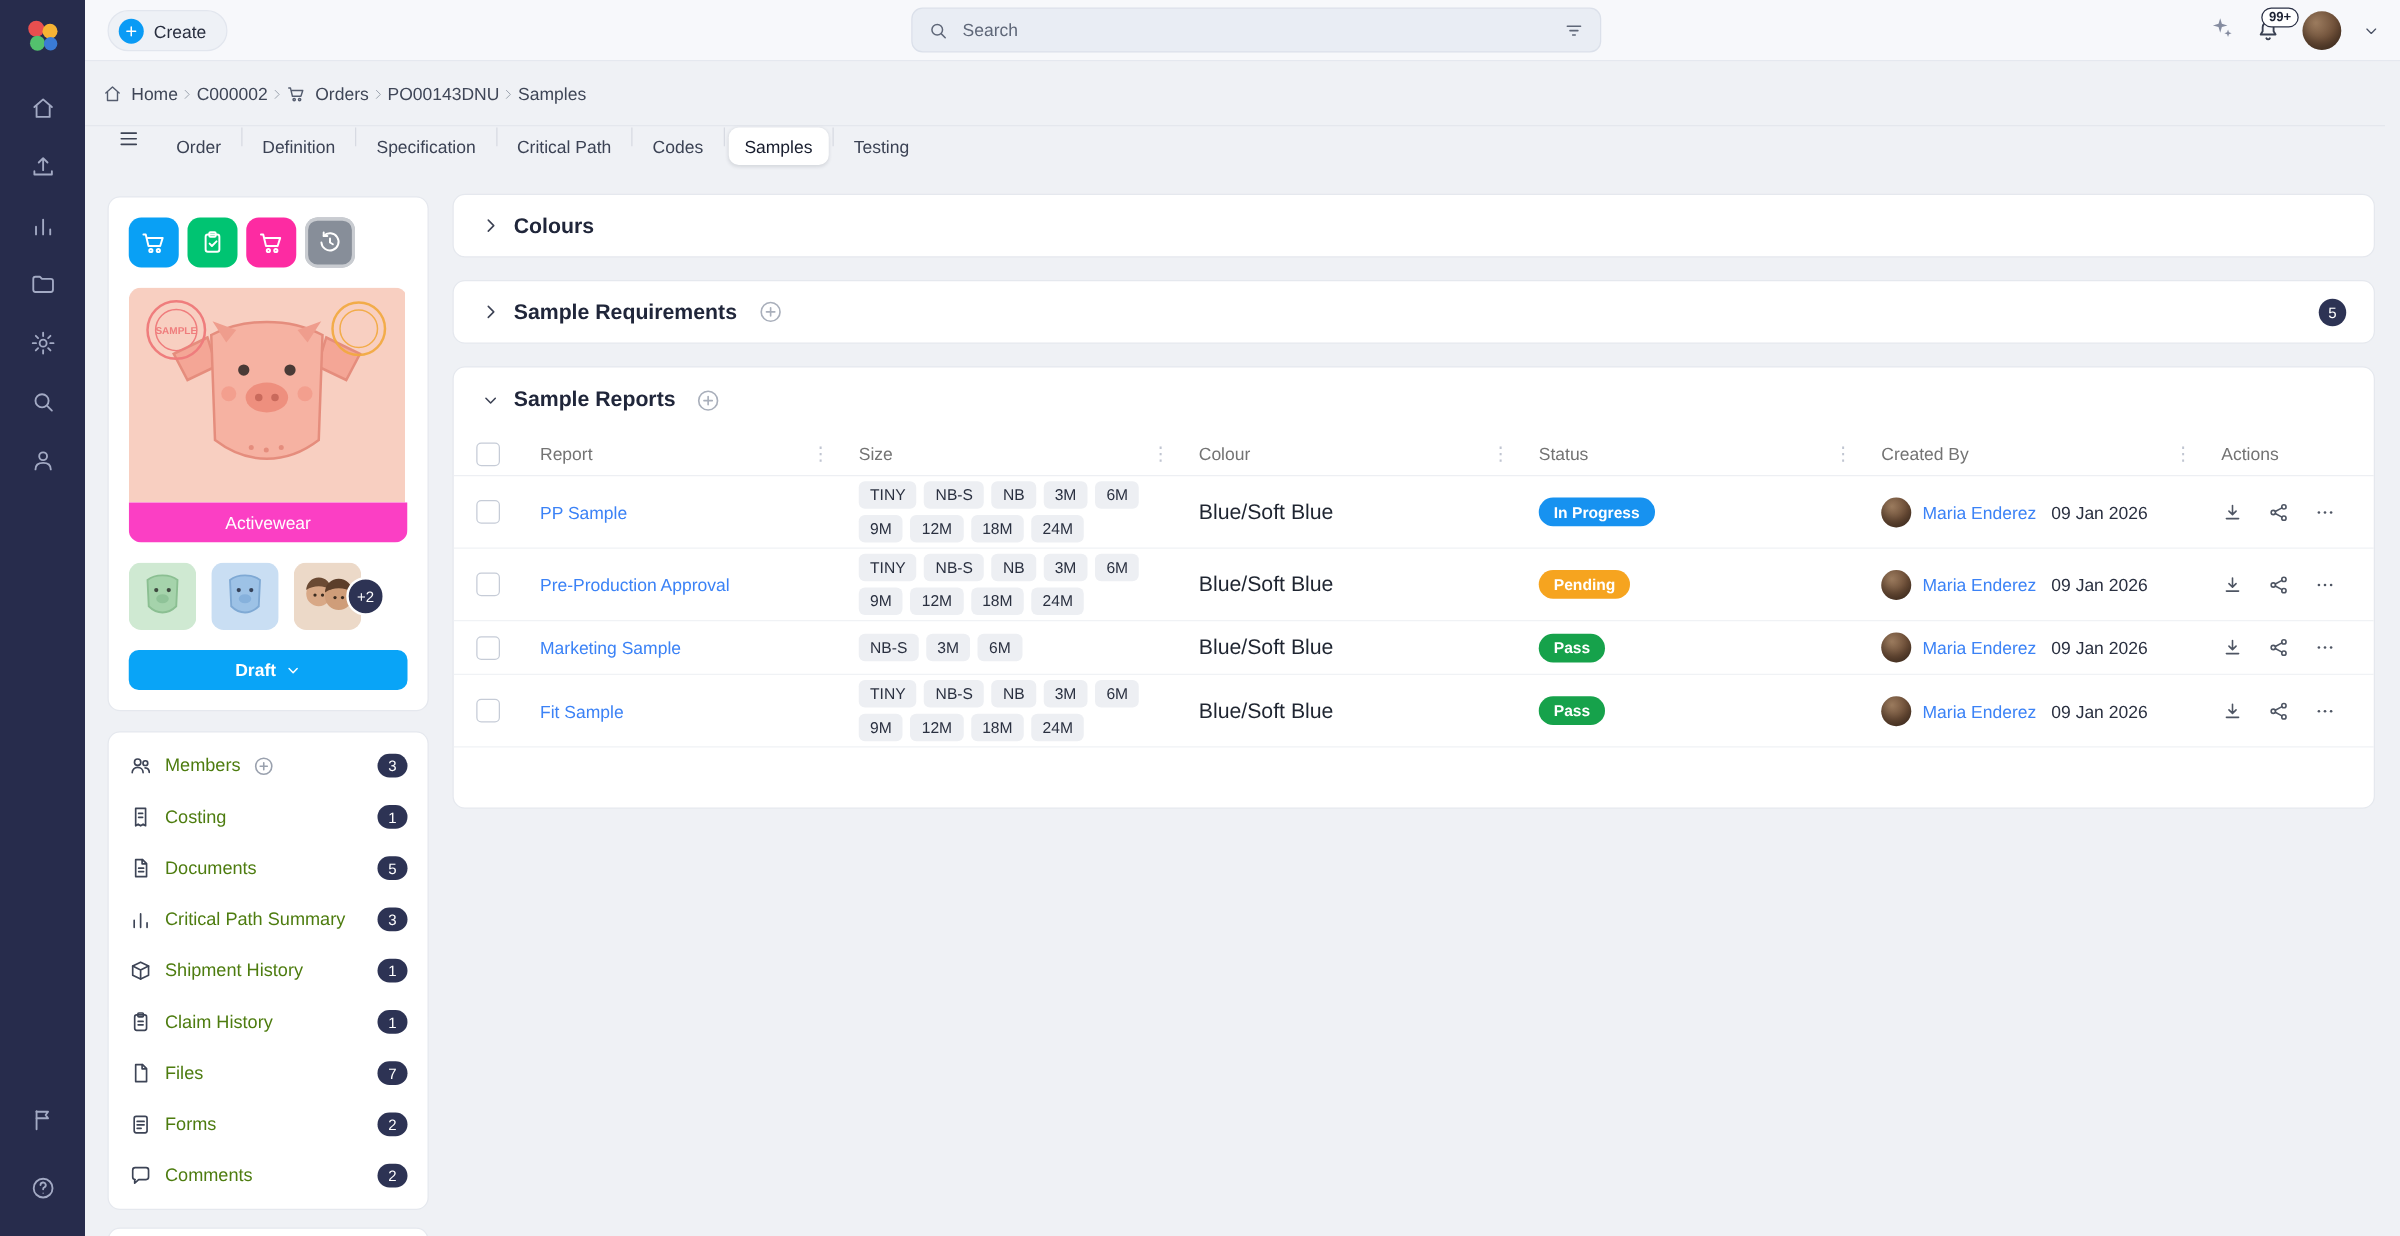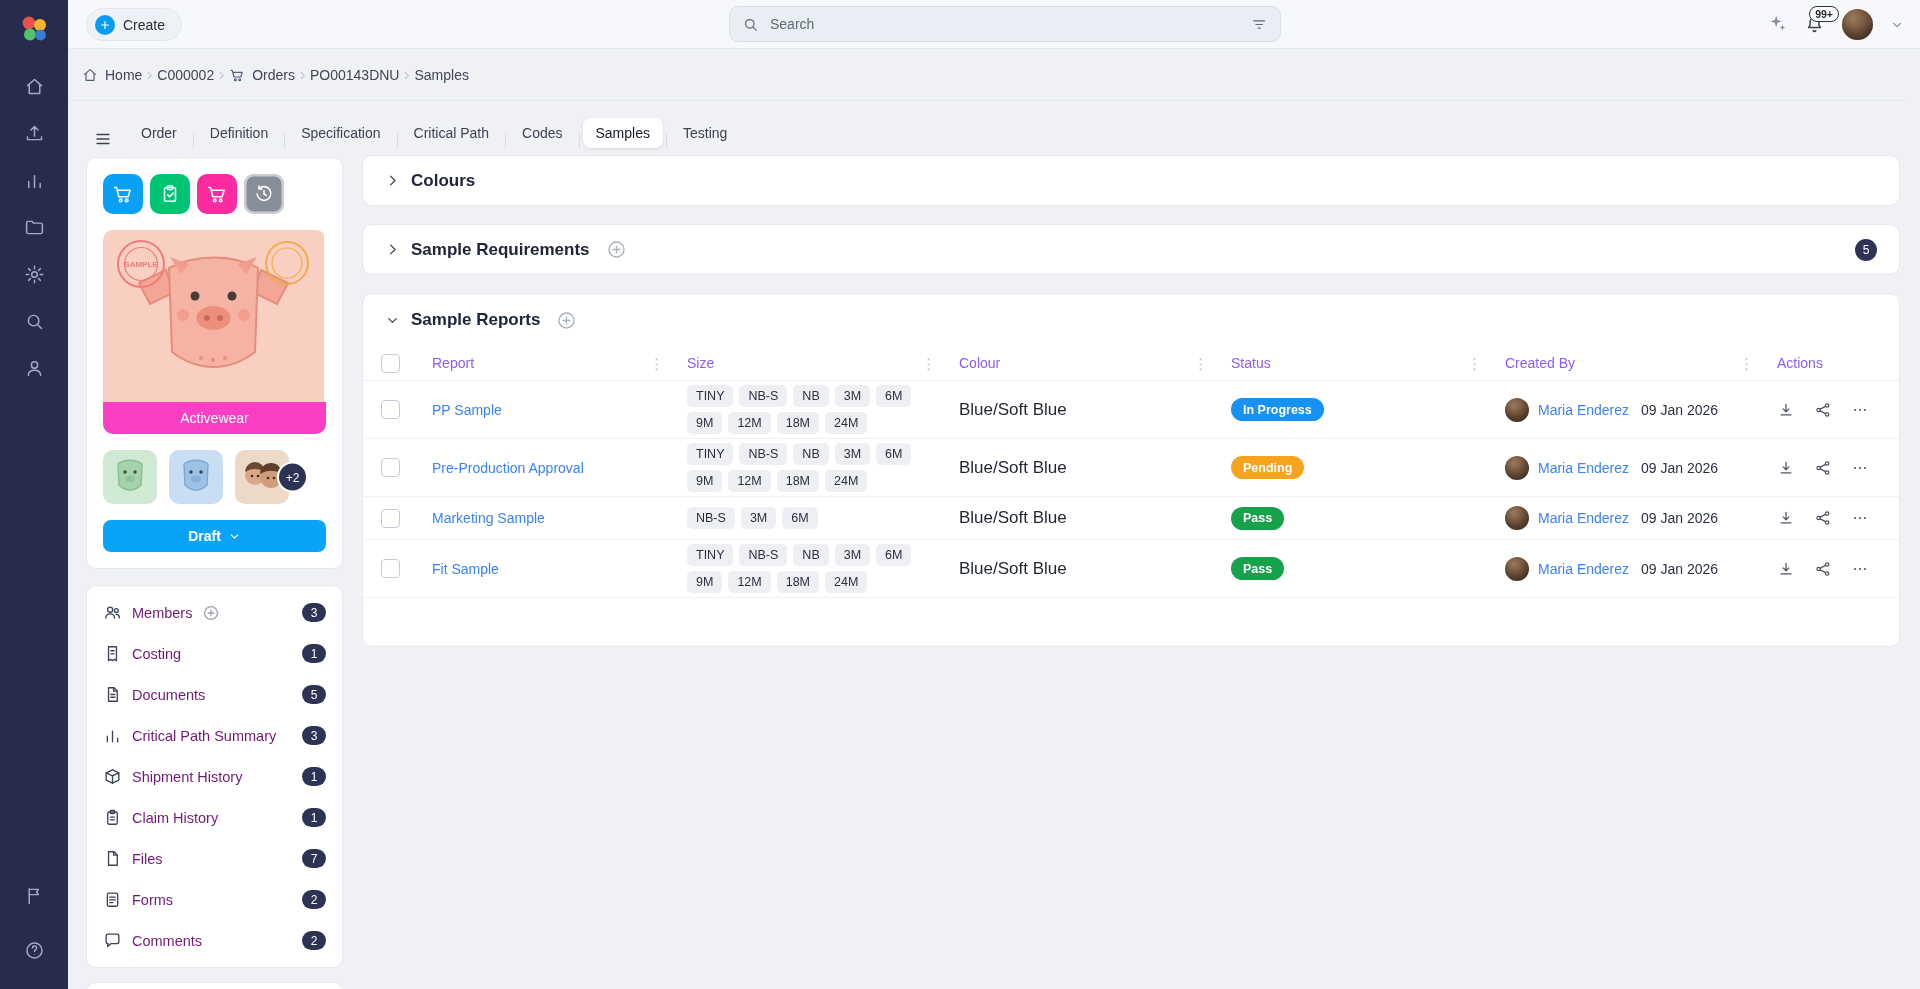--- a/index.html
+++ b/index.html
@@ -41,21 +41,21 @@
   .tb-chev{color:#4a5164;}.tb-chev svg{width:14px;height:14px;}
 
   
   .crumbs{position:absolute;left:56px;top:50px;width:1852px;height:51px;border-bottom:1px solid #e4e7ed;
           display:flex;align-items:center;padding-left:26px;box-sizing:border-box;gap:2px;}
   .crumb{display:flex;align-items:center;gap:7px;font-size:14px;color:#3f4657;}
   .crumb .cic{color:#545c6e;}.crumb .cic svg{width:16px;height:16px;}
   .csep{color:#9aa1ad;}.csep svg{width:11px;height:11px;}
 
   
-  .tabsbar{position:absolute;left:68px;top:102px;width:1852px;height:46px;display:flex;align-items:flex-end;
+  .tabsbar{position:absolute;left:68px;top:102px;width:1852px;height:46px;display:flex;align-items:flex-start;
            padding-left:26px;box-sizing:border-box;}
   .hamb{color:#3c4354;margin-right:16px;}.hamb svg{width:18px;height:18px;}
   .tab{font-size:14px;color:#3b4254;padding:7px 13px;border-radius:8px;white-space:nowrap;}
   .tab.active{background:#fff;color:#161b2c;font-weight:500;box-shadow:0 1px 3px rgba(25,30,50,.12);}
   .tab-sep{width:1px;height:15px;background:#d7dae2;margin:0 3px;}
 
   
   .card{background:#fff;border:1px solid #e5e8ee;border-radius:10px;box-sizing:border-box;}
 
   
@@ -73,21 +73,21 @@
   .thumb{width:54px;height:54px;border-radius:10px;overflow:hidden;}
   .more-badge{position:absolute;left:174px;top:50%;transform:translateY(-50%);width:27px;height:27px;border-radius:50%;
               background:#2d3354;color:#fff;border:2.5px solid #fff;font-size:12px;display:flex;align-items:center;justify-content:center;box-sizing:content-box;}
   .draft-btn{margin-top:16px;height:32px;width:100%;background:#09a4f7;border:none;border-radius:8px;color:#fff;
              font-size:14px;font-weight:700;display:flex;align-items:center;justify-content:center;gap:7px;font-family:"Liberation Sans",sans-serif;}
   .draft-btn svg{width:13px;height:13px;stroke-width:2.2;}
 
   .menu-card{margin-top:16px;padding:6px 0;}
   .sm-row{height:41px;display:flex;align-items:center;padding:0 16px;gap:10px;}
   .sm-ic{color:#3d4456;flex:none;}.sm-ic svg{width:19px;height:19px;}
-  .sm-label{font-size:14.5px;color:#701a75;white-space:nowrap;}
+  .sm-label{font-size:14.5px;color:#4d7c0f;white-space:nowrap;}
   .sm-add{color:#9aa1ae;display:flex;}.sm-add svg{width:18px;height:18px;}
   .sm-count{margin-left:auto;background:#2d3354;color:#fff;font-size:12px;min-width:24px;height:19px;border-radius:10px;
             display:flex;align-items:center;justify-content:center;padding:0 7px;box-sizing:border-box;}
   .sliver{margin-top:14px;height:40px;}
 
   
   .maincol{position:absolute;left:362px;top:155px;width:1538px;}
   .section{margin-bottom:18px;}
   .sec-head{height:49px;display:flex;align-items:center;padding:0 22px;gap:11px;}
   .chev{color:#3c4254;display:flex;}.chev svg{width:15px;height:15px;stroke-width:2;}
@@ -101,21 +101,21 @@
   .sec-head.reports-head{height:52px;}
   .thead,.trow{display:flex;align-items:center;}
   .thead{height:34px;border-bottom:1px solid #edeff3;}
   .trow{height:42px;border-bottom:1px solid #f0f2f5;}
   .trow.tall{height:57px;}
   .cell{display:flex;align-items:center;box-sizing:border-box;padding-left:14px;}
   .c-check{width:55px;justify-content:center;padding-left:0;}
   .c-report{width:255px;}.c-size{width:272px;gap:24px;}.c-colour{width:272px;}.c-status{width:274px;}.c-created{width:272px;}
   .c-actions{flex:1;}
   .cb{width:17px;height:17px;border:1.5px solid #c6ccd7;border-radius:4px;background:#fff;flex:none;}
-  .hlabel{font-size:14px;color:#8b5cf6;}
+  .hlabel{font-size:14px;color:#737373;}
   .dots{margin-left:auto;margin-right:9px;color:#c0c5d1;font-size:15px;line-height:1;}
   .rep-link,.name-link{color:#3b82f6;font-size:14px;text-decoration:none;}
   .chip-wrap{display:flex;flex-direction:column;}
   .chip-line{display:flex;gap:6px;margin:2.5px 0;}
   .chip{background:#edeff3;border-radius:5px;height:22px;display:inline-flex;align-items:center;padding:0 9px;font-size:12.5px;color:#2a3040;}
   .colour-text{font-size:17px;color:#1f2531;}
   .pill{color:#fff;font-size:12.5px;font-weight:600;height:23px;display:inline-flex;align-items:center;padding:0 12px;border-radius:12px;}
   .name-link{margin-left:9px;}
   .date{color:#2a3040;font-size:14px;margin-left:12px;white-space:nowrap;}
   .act-btn{color:#4e5563;margin-right:19px;display:flex;}

